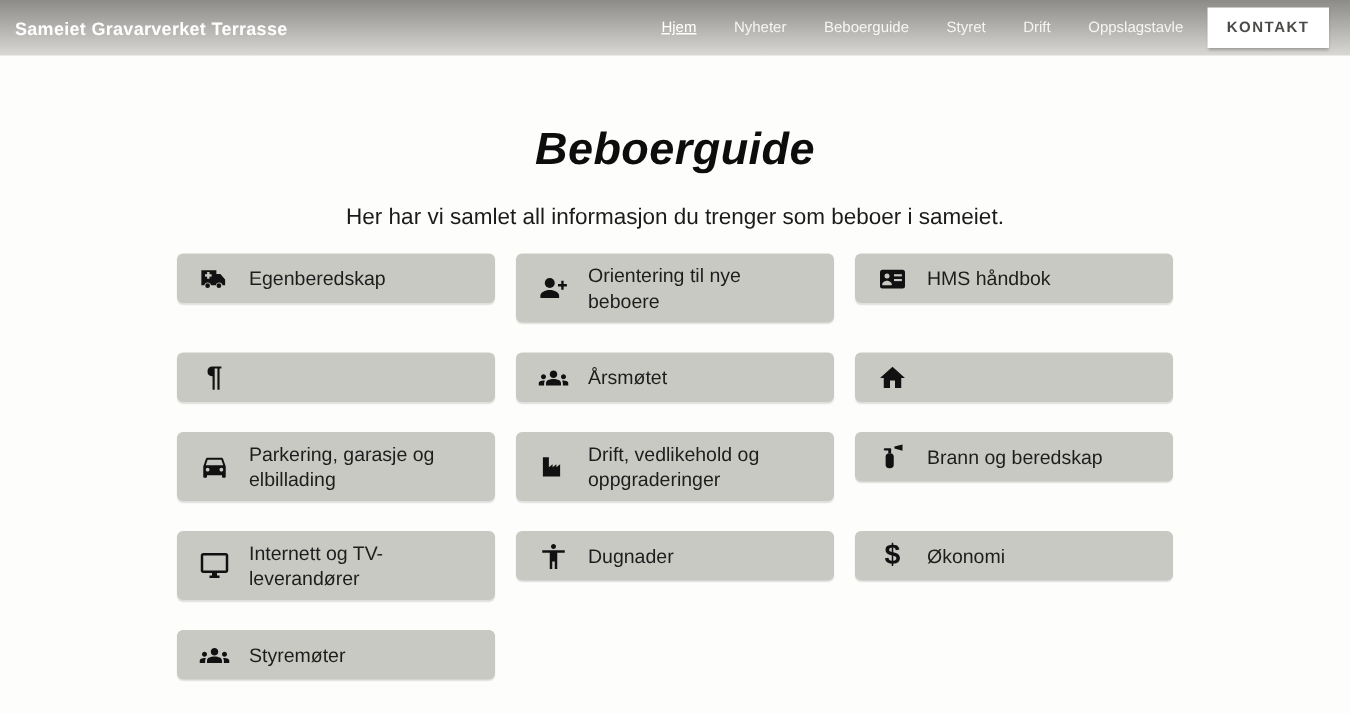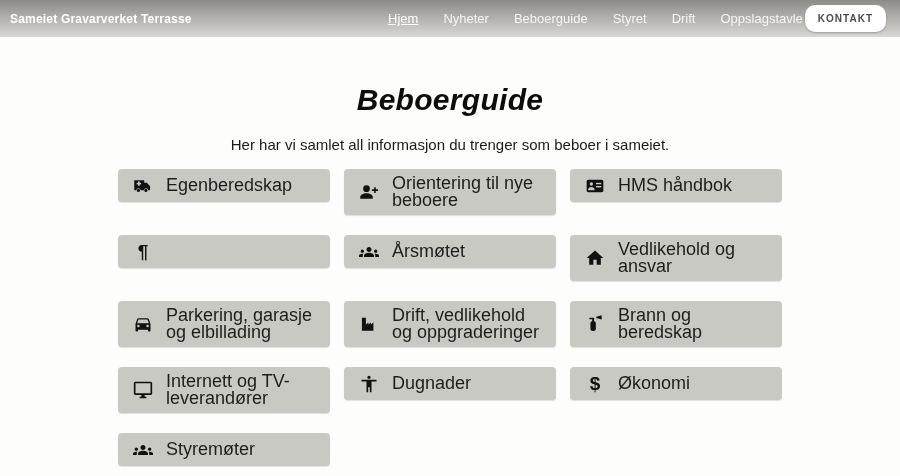--- a/index.html
+++ b/index.html
@@ -25,37 +25,37 @@
     white-space: nowrap;
   }
   .nav {
     margin-left: auto;
     display: flex;
     align-items: center;
     gap: 25px;
   }
   .nav a {
     color: rgba(255,255,255,0.88);
-    font-size: 13px;
+    font-size: 10px;
     text-decoration: none;
     white-space: nowrap;
     cursor: pointer;
   }
   .nav a.active { color: #ffffff; text-decoration: underline; }
   .contact-btn {
-    margin-left: 2px;
+    margin-left: 16px;
     background: var(--c-contact-bg, #ffffff);
     color: var(--c-contact-text, #4a4a48);
     font-family: "Liberation Sans", sans-serif;
     font-size: 10px;
     font-weight: bold;
     letter-spacing: 1px;
     padding: 8px 13px;
     border: none;
-    border-radius: 10px;
+    border-radius: 0;
     box-shadow: 0 1px 2px rgba(0,0,0,.25);
     cursor: pointer;
   }
   
   .main { text-align: center; }
   .page-title {
     margin-top: 47px;
     font-size: 30px;
     line-height: 32px;
     font-style: italic;
@@ -84,21 +84,21 @@
     align-items: center;
     gap: 13px;
     min-height: 33px;
     padding: 6px 15px;
     background: var(--c-btn, #c9c9c3);
     border-radius: 4px;
     box-shadow: 0 1px 1px rgba(0,0,0,0.12);
     cursor: pointer;
   }
   .guide-button .label {
-    font-size: 18px;
+    font-size: 13px;
     line-height: 17px;
     color: #1d1d1d;
   }
   .icon {
     width: 20px;
     flex: 0 0 20px;
     display: flex;
     align-items: center;
     justify-content: center;
   }
@@ -177,21 +177,20 @@
           </svg>
         </span>
         <span class="label">Årsmøtet</span>
       </div>
       <div class="guide-button">
         <span class="icon">
           <svg viewBox="0 0 24 24">
             <path d="M10 20v-6h4v6h5v-8h3L12 3 2 12h3v8z"></path>
           </svg>
         </span>
-        <span class="label">Vedlikehold og ansvar</span>
       </div>
       <div class="guide-button">
         <span class="icon">
           <svg viewBox="0 0 24 24">
             <path d="M18.92 6.01C18.72 5.42 18.16 5 17.5 5h-11c-.66 0-1.21.42-1.42 1.01L3 12v8c0 .55.45 1 1 1h1c.55 0 1-.45 1-1v-1h12v1c0 .55.45 1 1 1h1c.55 0 1-.45 1-1v-8l-2.08-5.99zM6.5 16c-.83 0-1.5-.67-1.5-1.5S5.67 13 6.5 13s1.5.67 1.5 1.5S7.33 16 6.5 16zm11 0c-.83 0-1.5-.67-1.5-1.5s.67-1.5 1.5-1.5 1.5.67 1.5 1.5-.67 1.5-1.5 1.5zM5 11l1.5-4.5h11L19 11H5z"></path>
           </svg>
         </span>
         <span class="label">Parkering, garasje og elbillading</span>
       </div>
       <div class="guide-button">

